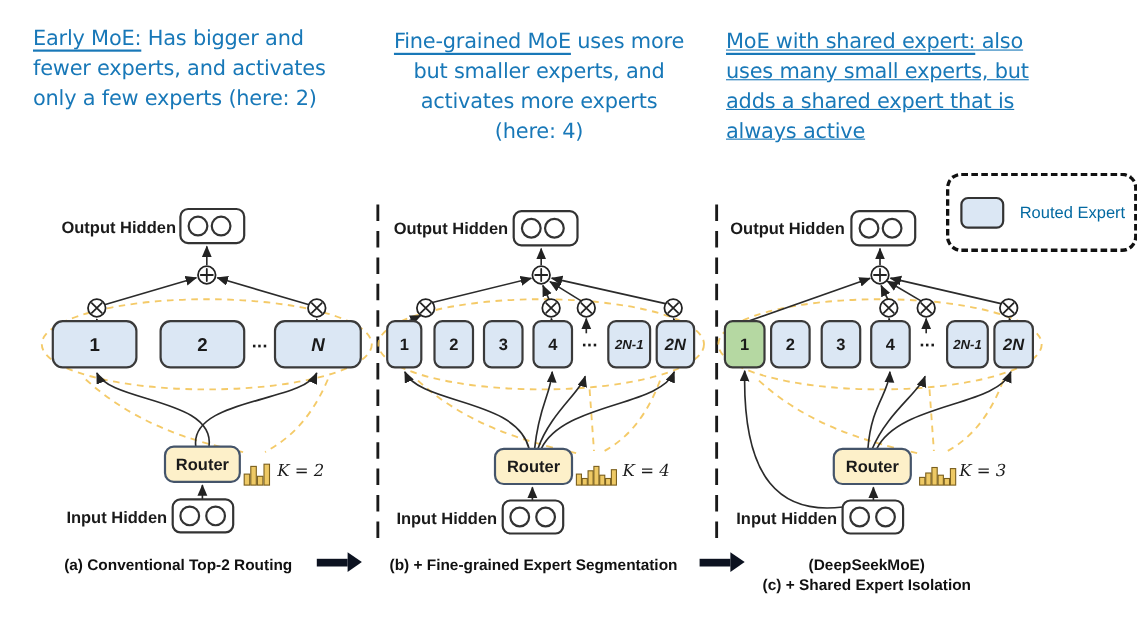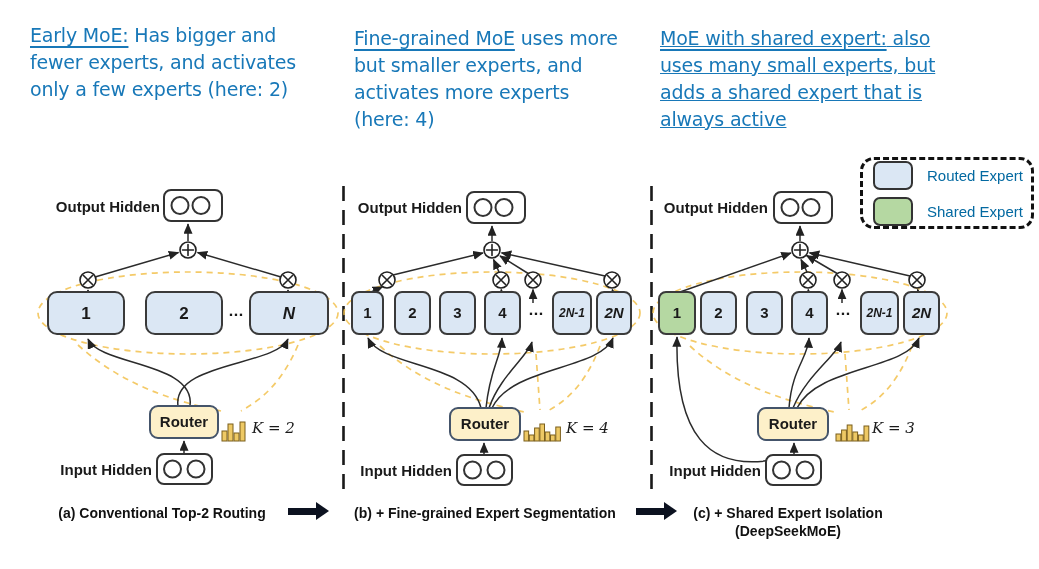--- a/index.html
+++ b/index.html
@@ -53,35 +53,31 @@
            border-bottom:9.5px solid transparent;}
 </style>
 </head>
 <body>
 
 <div id="stage">
 
   <div class="note" style="left:30px;top:22px;width:268px;">
     <span class="lead">Early MoE:</span><span> Has bigger and fewer experts, and activates only a few experts (here: 2)</span>
   </div>
-  <div class="note" style="left:354px;top:25px;width:272px;">
+  <div class="note" style="left:354px;top:25px;width:272px;text-align:center;">
     <span class="lead">Fine-grained MoE</span><span> uses more but smaller experts, and activates more experts (here: 4)</span>
   </div>
   <div class="note" style="left:660px;top:25px;width:312px;text-decoration:underline;">
     <span class="lead">MoE with shared expert:</span><span> also uses many small experts, but adds a shared expert that is always active</span>
   </div>
 
   <div class="legend">
     <div class="legend-row">
       <span class="swatch" style="background-color: rgb(219, 231, 244);"></span>
       <span class="legend-label">Routed Expert</span>
-    </div>
-    <div class="legend-row">
-      <span class="swatch" style="background-color: rgb(181, 216, 162);"></span>
-      <span class="legend-label">Shared Expert</span>
     </div>
   </div>
 
   <svg id="diagram" width="1039" height="569" viewBox="0 0 1039 569">
     <defs>
       <marker id="ah" markerWidth="8" markerHeight="7" refX="6.5" refY="3" orient="auto">
         <path d="M0,0 L7,3 L0,6 Z" fill="#222"></path>
       </marker>
     </defs>
 
@@ -321,17 +317,17 @@
         <circle class="tok" cx="805" cy="470" r="8.5"></circle>
       </g>
     </g>
   </svg>
 
   <div class="caption" style="left:42px;top:504px;width:240px;">(a) Conventional Top-2 Routing</div>
   <div class="caparrow" style="left:288px;top:508px;"></div>
   <div class="caption" style="left:337px;top:504px;width:296px;">(b) + Fine-grained Expert Segmentation</div>
   <div class="caparrow" style="left:636px;top:508px;"></div>
   <div class="caption" style="left:680px;top:504px;width:216px;">
+    <div>(DeepSeekMoE)</div>
     <div>(c) + Shared Expert Isolation</div>
-    <div>(DeepSeekMoE)</div>
   </div>
 
 </div>
 
 </body></html>

